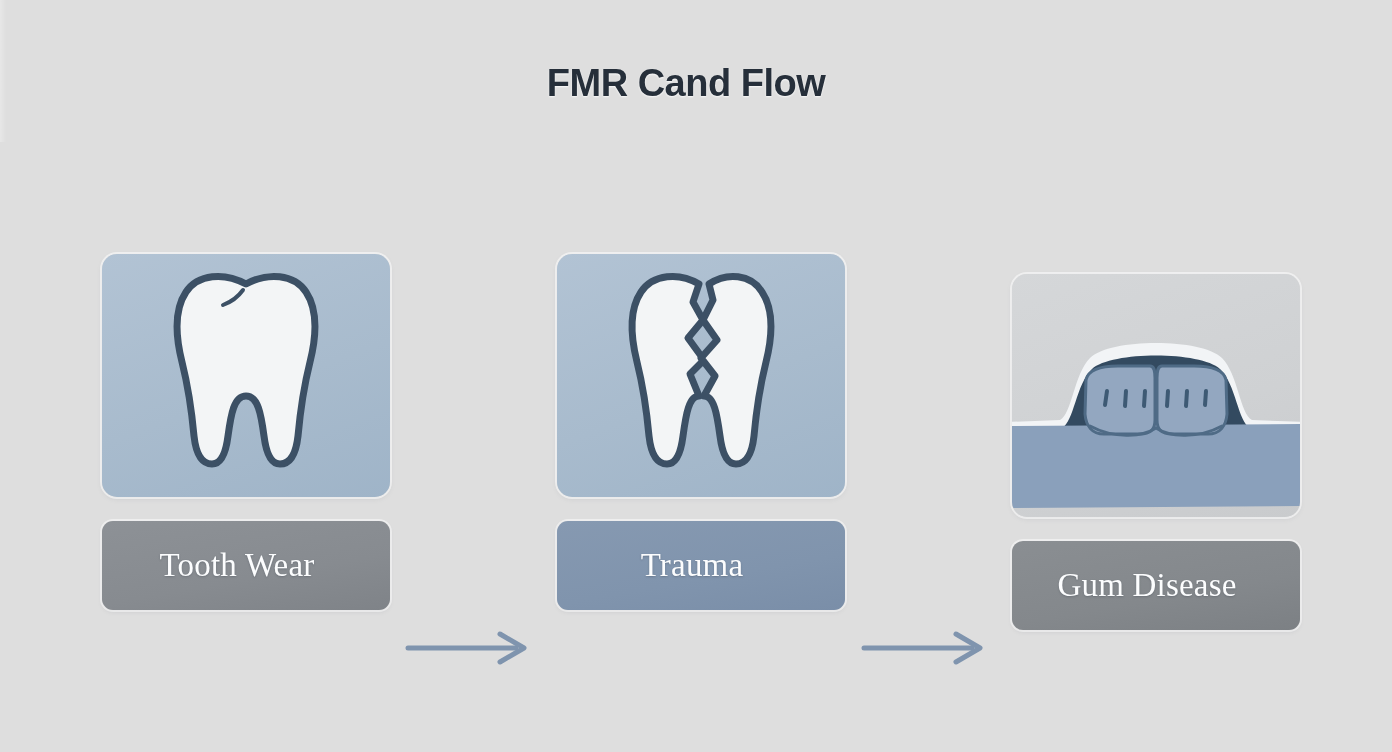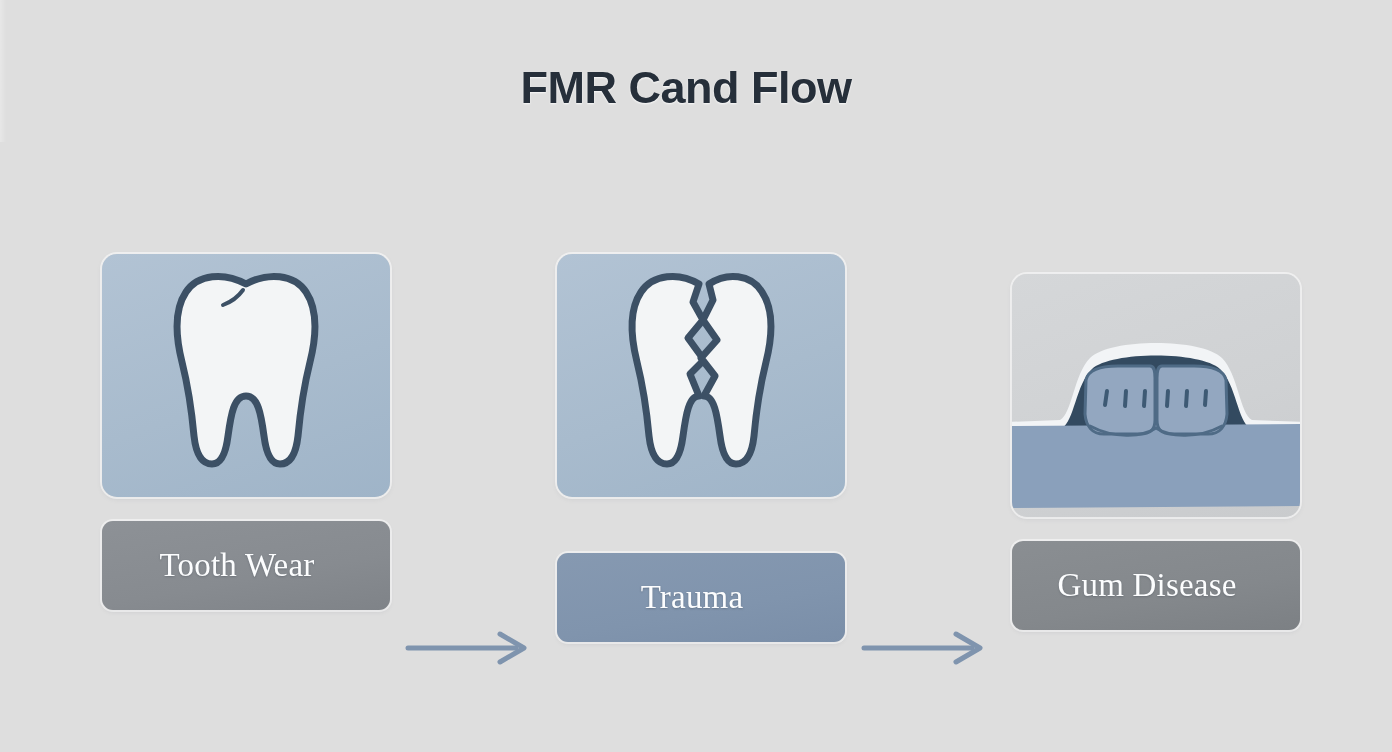--- a/index.html
+++ b/index.html
@@ -32,21 +32,21 @@
     inset: 0;
   }
 
   
   .title {
     position: absolute;
     left: 0;
     top: 62px;
     width: 1372px;
     text-align: center;
-    font-size: 45px;
+    font-size: 38px;
     font-weight: 700;
     letter-spacing: -0.5px;
     color: #262f3a;
     text-shadow: 0 1px 2px rgba(255,255,255,0.85);
     white-space: nowrap;
   }
 
   
   .flow-row {
     position: absolute;
@@ -103,21 +103,20 @@
     align-items: center;
     box-shadow:
       0 0 0 2px rgba(255,255,255,0.5),
       0 2px 4px rgba(120,130,140,0.18);
   }
   .label-gray {
     background: linear-gradient(170deg, #8d9196 0%, #878b90 60%, #7f8388 100%);
   }
   .label-blue {
     background: linear-gradient(170deg, #8699b1 0%, #8094ad 60%, #7a8ea8 100%);
-    margin-top: 32px;
   }
   .label-gray-2 {
     background: linear-gradient(170deg, #8a8e92 0%, #84888c 60%, #7c8084 100%);
   }
   .label-text {
     width: 100%;
     text-align: center;
     font-size: 33px;
     font-weight: 400;
     color: #fcfdfe;

